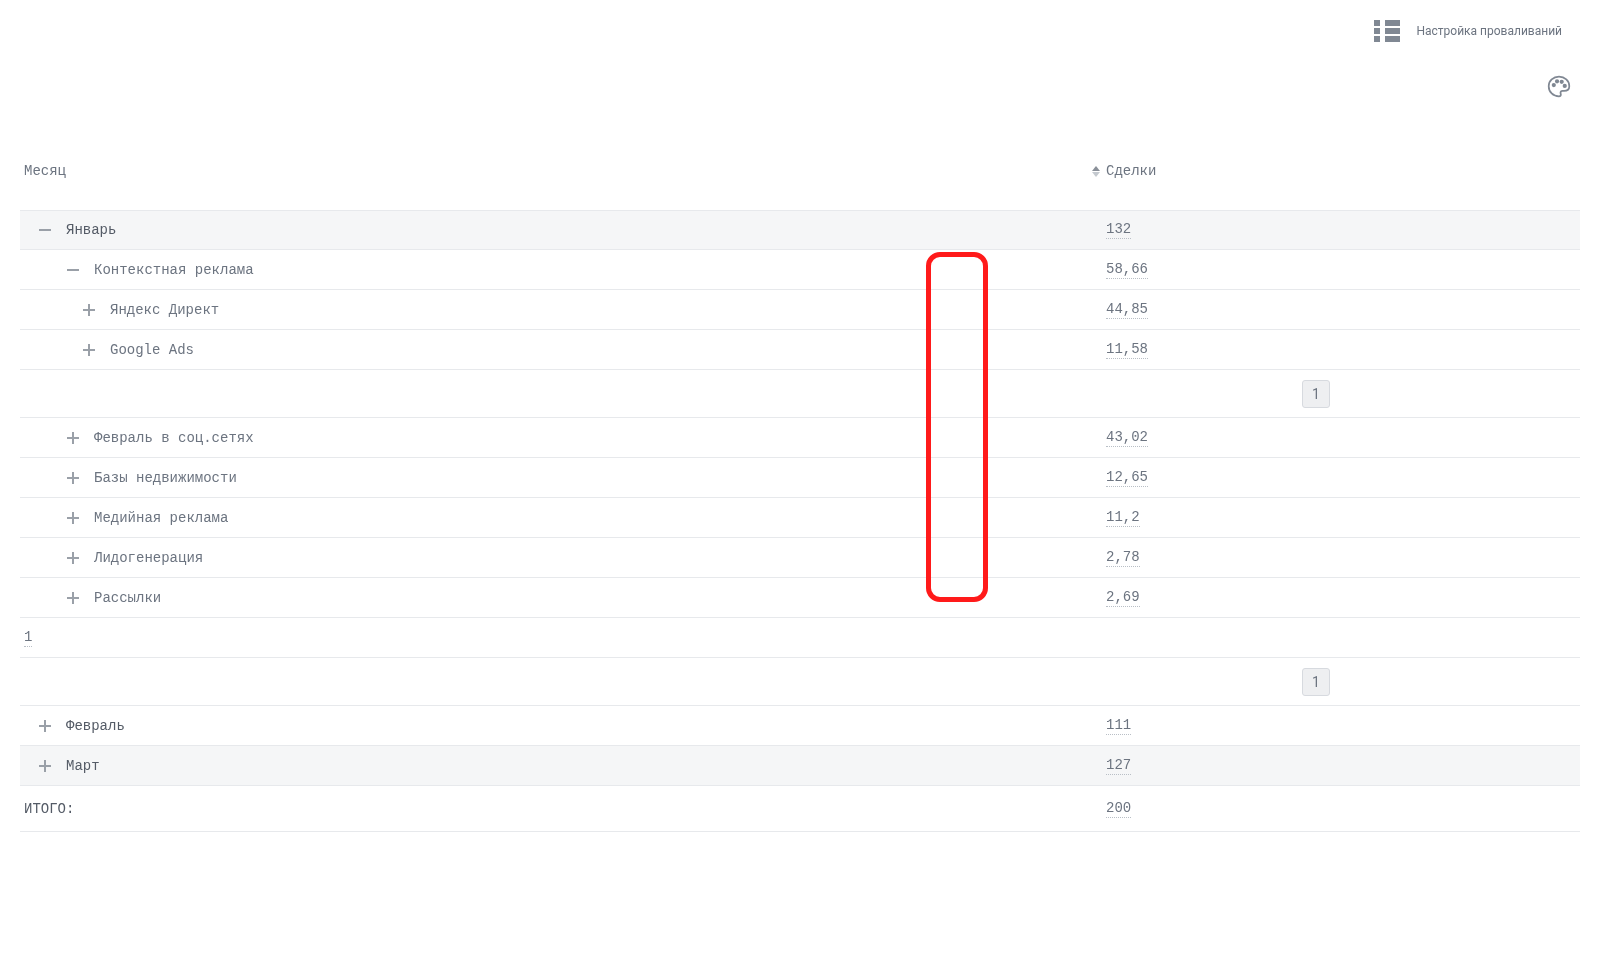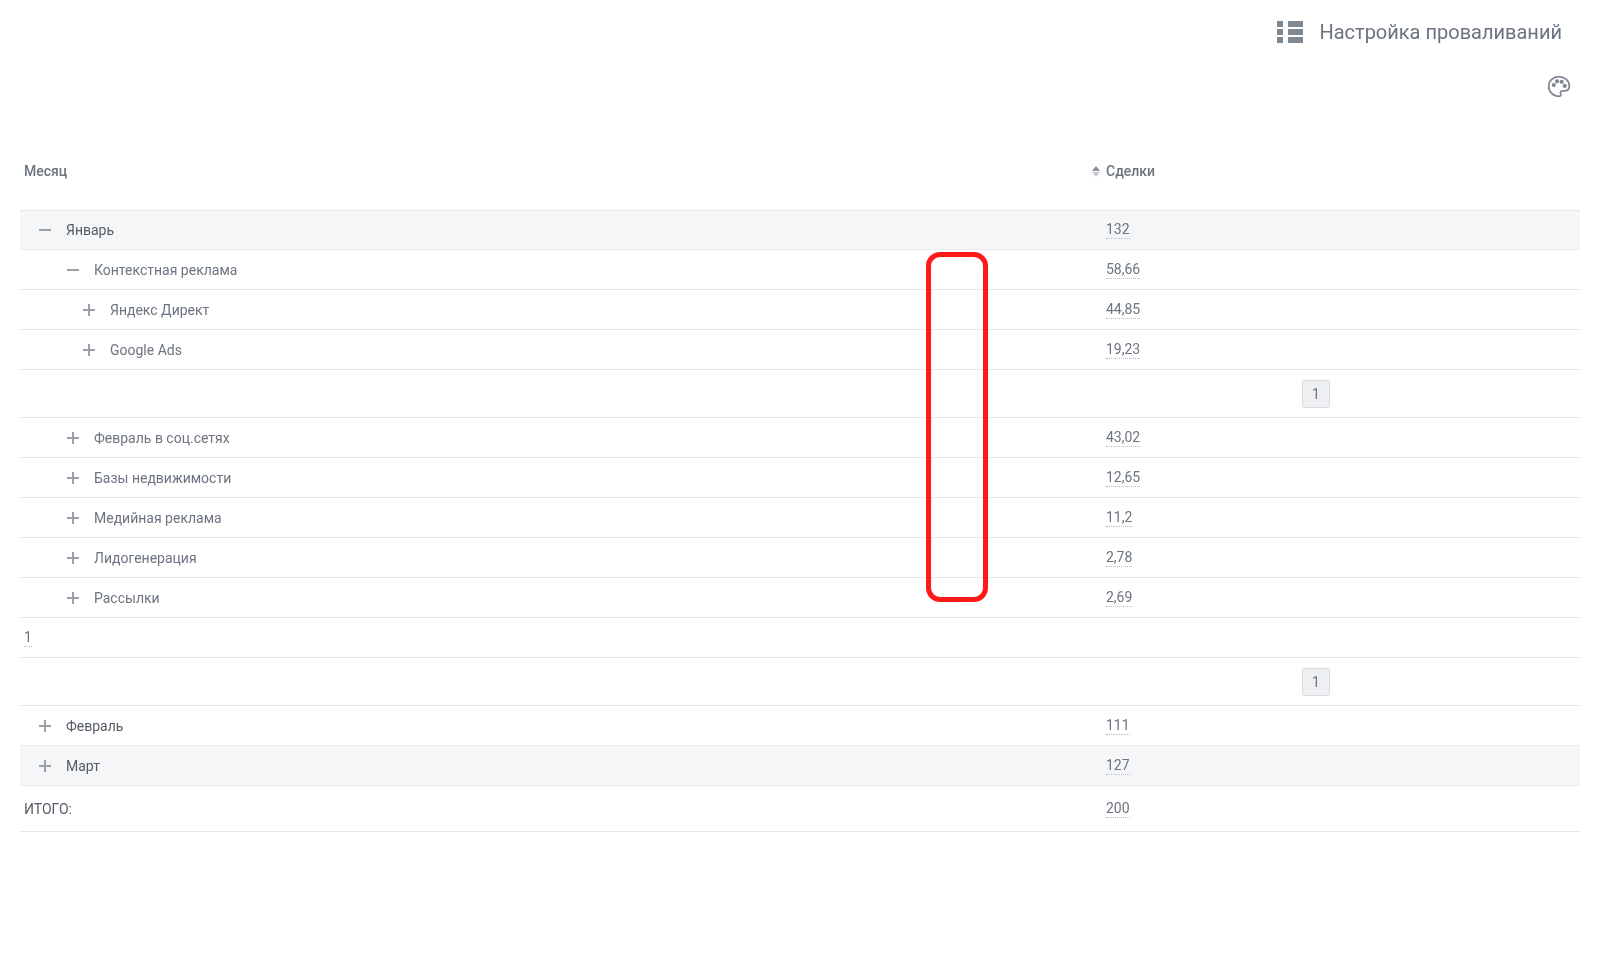--- a/index.html
+++ b/index.html
@@ -22,21 +22,21 @@
     overflow:hidden;
   }
   .page{position:relative;width:100%;height:100%;}
   .top-toolbar{
     position:absolute;
     top:20px; right:38px;
     display:flex;
     align-items:center;
     gap:16px;
     color:var(--text);
-    font-size:20px;
+    font-size:12px;
   }
   .list-icon{width:26px;height:22px;display:flex;flex-direction:column;justify-content:space-between;gap:2px;}
   .list-icon .lrow{display:flex;align-items:center;gap:5px;}
   .list-icon .sq{width:6px;height:6px;background:#808893;display:inline-block;}
   .list-icon .bar{flex:1;height:6px;background:#808893;display:inline-block;}
 
   .palette-icon{
     position:absolute; top:74px; right:28px;
     width:26px;height:26px;
   }
@@ -45,20 +45,21 @@
   .table-wrap{
     position:absolute;
     top:150px; left:20px; right:20px;
   }
   .thead,.trow,.tfoot{
     display:flex;
     align-items:center;
     border-bottom:1px solid var(--border);
     min-height:42px;
     padding:0 4px;
+    font-family:Liberation Mono, monospace;
   }
   .thead{
     border-top:none;
     margin-bottom:18px;
     border-bottom:none;
     color:var(--text);
     font-weight:500;
   }
   .thead .col-month{font-weight:500;}
   .col-month{
@@ -225,21 +226,21 @@
       <span class="indent i2"></span>
       <span class="toggle">
         <svg viewBox="0 0 12 12">
               <rect y="5" width="12" height="2" fill="#9aa0a8"></rect>
               <rect x="5" width="2" height="12" fill="#9aa0a8"></rect>
             </svg>
       </span>
       <span class="label">Google Ads</span>
     </div>
     <div class="col-deals">
-          <span class="dotted">19,23</span>
+          <span class="dotted">11,58</span>
         </div>
   </div>
 
   <div class="pager-row">
     <div class="page-btn">1</div>
   </div>
 
   <div class="trow lvl1">
     <div class="col-month">
       <span class="indent i1"></span>

